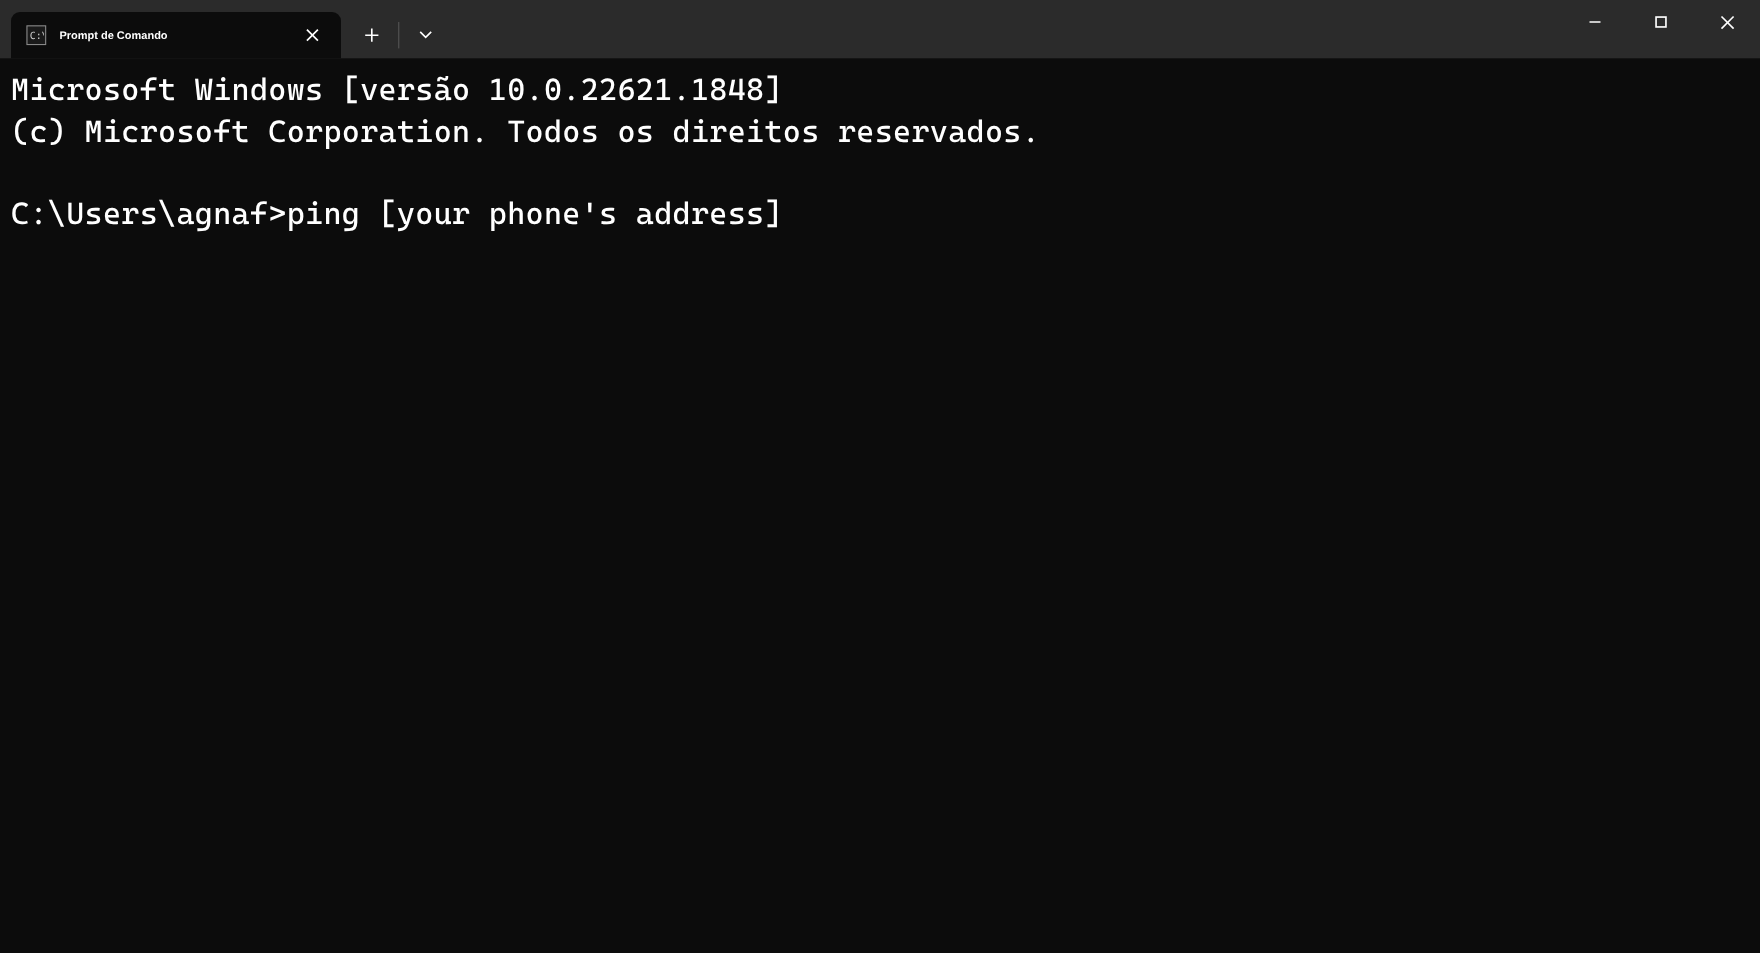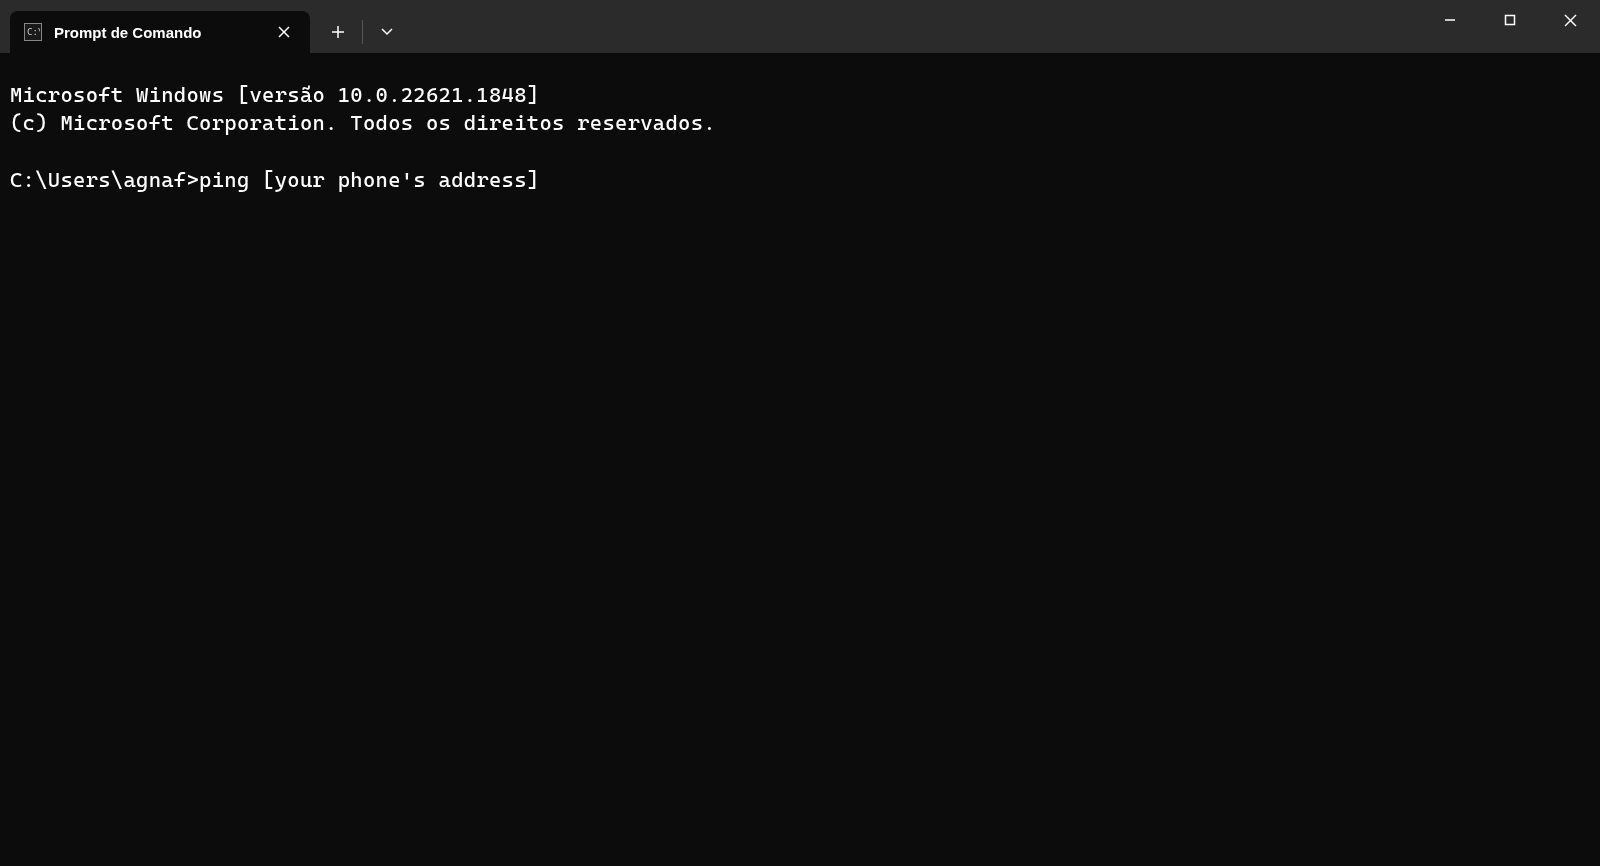--- a/index.html
+++ b/index.html
@@ -40,21 +40,21 @@
       border: 1px solid #888;
       display: flex;
       align-items: center;
       justify-content: center;
       margin-right: 12px;
       font-size: 8px;
       color: #ccc;
     }
     .tab-title {
       color: #ffffff;
-      font-size: 15px;
+      font-size: 10px;
       font-weight: 600;
       flex: 1;
     }
     .tab-close {
       width: 24px;
       height: 24px;
       display: flex;
       align-items: center;
       justify-content: center;
       border-radius: 4px;
@@ -101,23 +101,23 @@
     }
     .window-btn {
       width: 60px;
       height: 40px;
       display: flex;
       align-items: center;
       justify-content: center;
       color: #ffffff;
     }
     .terminal-content {
-      padding: 28px 10px;
+      padding: 10px 10px;
       font-family: 'Cascadia Mono', 'Consolas', monospace;
-      font-size: 21px;
+      font-size: 28px;
       color: #ffffff;
       line-height: 1.35;
       white-space: pre;
       letter-spacing: 0.3px;
     }
     .svg-icon {
       stroke: currentColor;
       fill: none;
       stroke-width: 1.5;
     }

